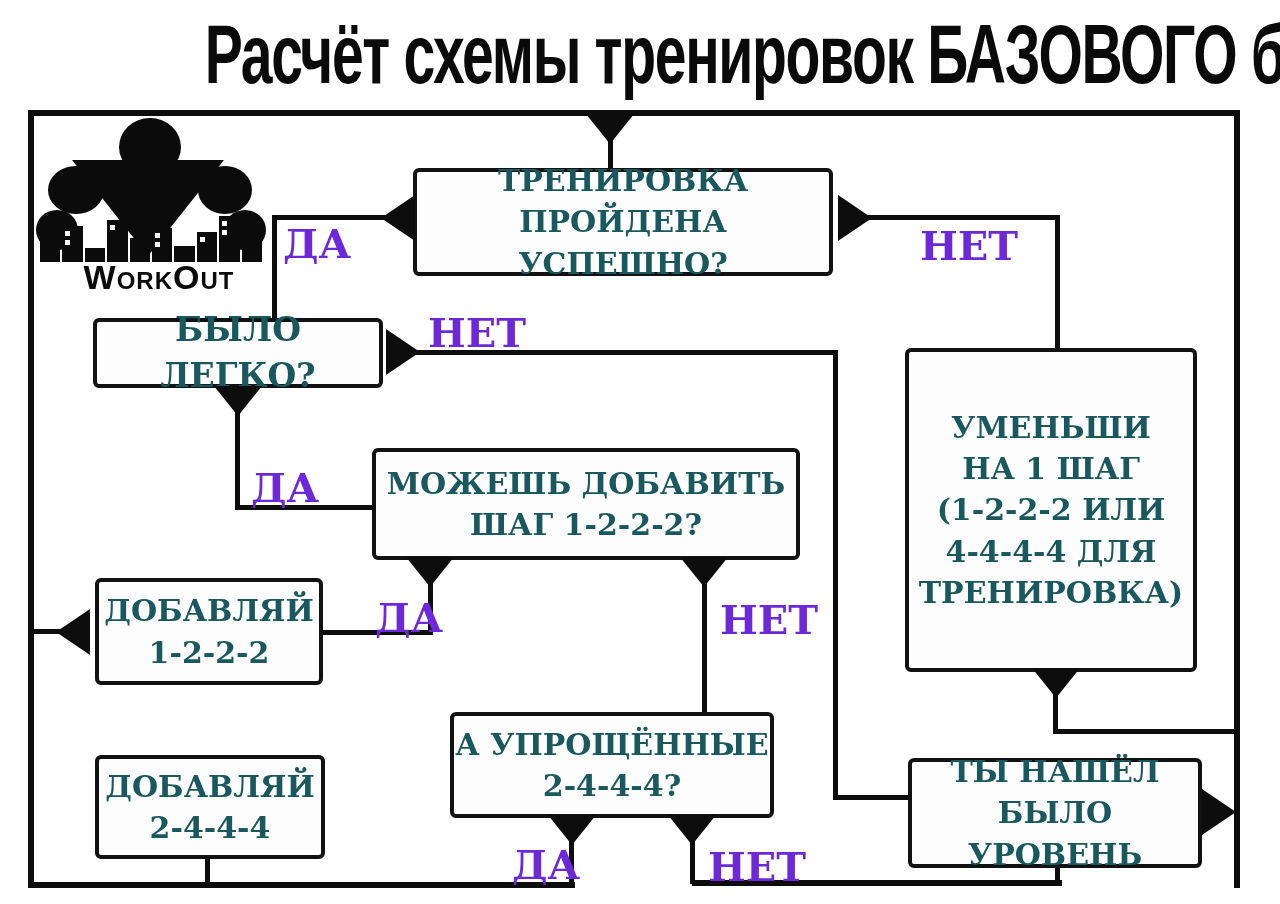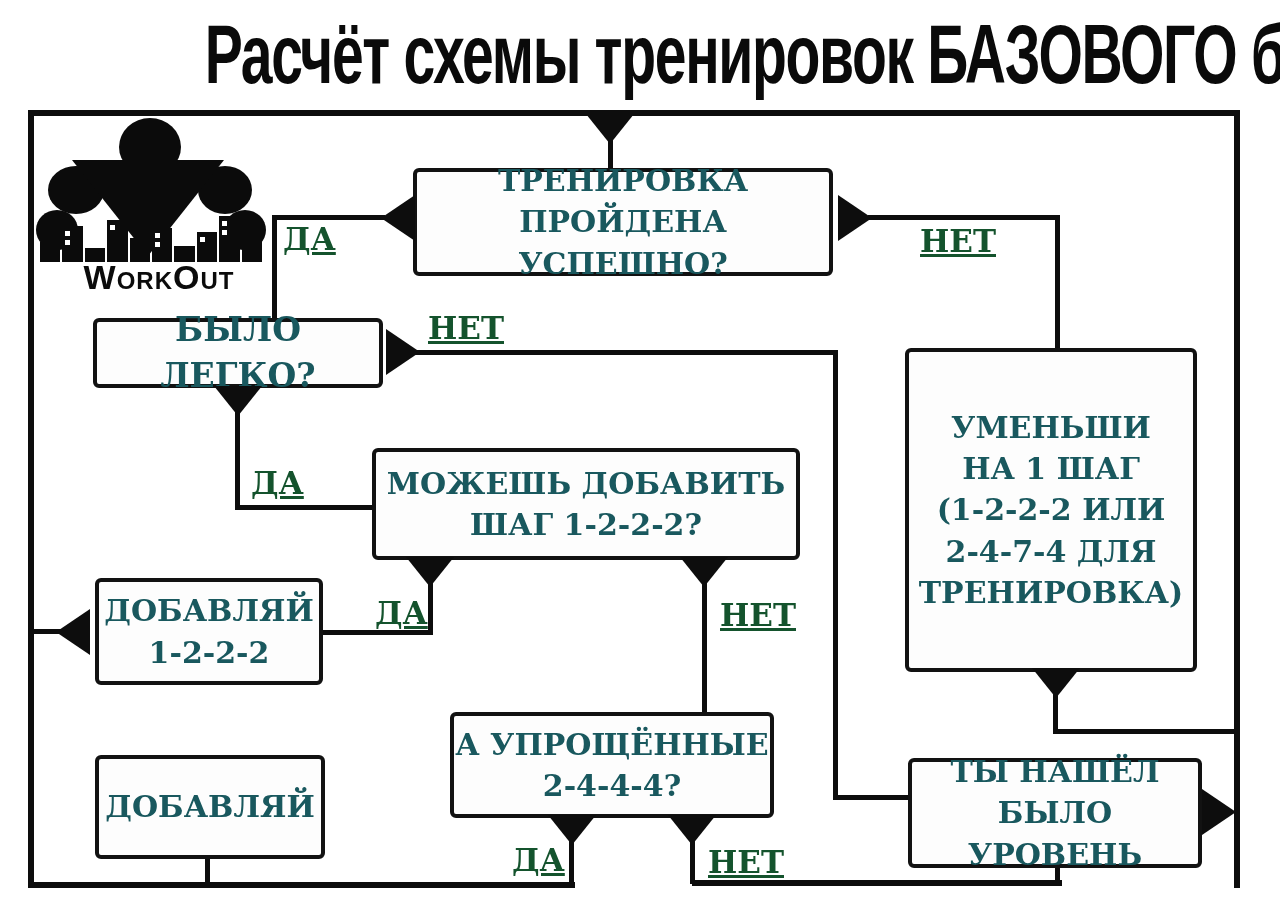--- a/index.html
+++ b/index.html
@@ -21,22 +21,22 @@
   .fs31 span{font-size:33px;}
   
   .tri{position:absolute;width:0;height:0;z-index:3;}
   .td{border-left:24px solid transparent;border-right:24px solid transparent;
       border-top:30px solid #0d0d0d;}
   .tl{border-top:23px solid transparent;border-bottom:23px solid transparent;
       border-right:34px solid #0d0d0d;}
   .tr{border-top:23px solid transparent;border-bottom:23px solid transparent;
       border-left:34px solid #0d0d0d;}
   
-  .elabel{position:absolute;color:#14532d;font-weight:bold;font-size:31px;z-index:4;
-          line-height:1;text-decoration:underline;}
+  .elabel{position:absolute;color:#6d28d9;font-weight:bold;font-size:40px;z-index:4;
+          line-height:1;}
   
   .logo{position:absolute;left:36px;top:114px;width:230px;height:180px;z-index:2;}
   .c{position:absolute;background:#0b0b0b;border-radius:50%;}
   .body-tri{position:absolute;left:36px;top:46px;width:0;height:0;
       border-left:76px solid transparent;border-right:76px solid transparent;
       border-top:96px solid #0b0b0b;}
   .sky{position:absolute;left:4px;bottom:32px;width:222px;height:48px;display:flex;
        align-items:flex-end;gap:2px;}
   .b{background:#0b0b0b;flex:1;position:relative;}
   .b i{position:absolute;left:3px;top:5px;width:5px;height:5px;background:#fff;}
@@ -129,27 +129,28 @@
     <span>1-2-2-2</span>
   </div>
 
   <div class="node fs30" style="left:450px;top:712px;width:316px;height:98px">
     <span>А УПРОЩЁННЫЕ</span>
     <span>2-4-4-4?</span>
   </div>
 
   <div class="node fs30" style="left:95px;top:755px;width:222px;height:96px">
     <span>ДОБАВЛЯЙ</span>
+    <span>2-4-4-4</span>
   </div>
 
   <div class="node fs30" style="left:905px;top:348px;width:284px;height:316px">
     <span>УМЕНЬШИ</span>
     <span>НА 1 ШАГ</span>
     <span>(1-2-2-2 ИЛИ</span>
-    <span>2-4-7-4 ДЛЯ</span>
+    <span>4-4-4-4 ДЛЯ</span>
     <span>ТРЕНИРОВКА)</span>
   </div>
 
   <div class="node fs30" style="left:908px;top:758px;width:286px;height:102px">
     <span>ТЫ НАШЁЛ</span>
     <span>БЫЛО УРОВЕНЬ</span>
   </div>
 
   <div class="logo">
     <div class="c" style="left:83px;top:4px;width:62px;height:58px"></div>

